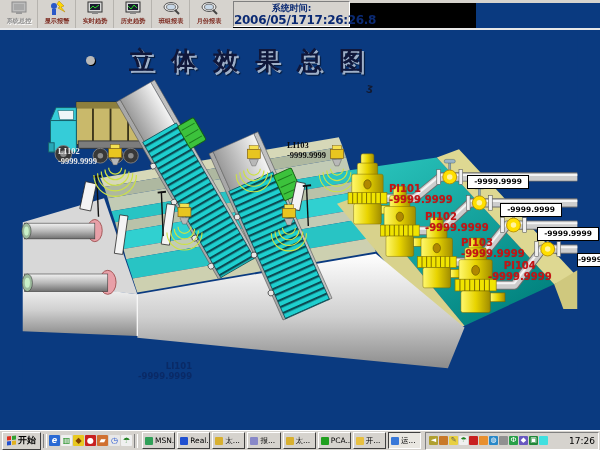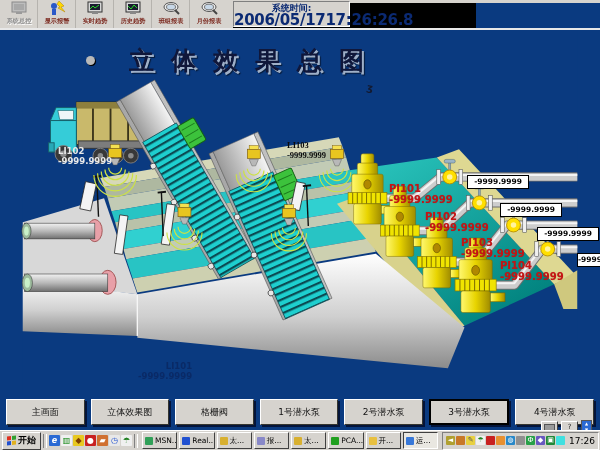--- a/index.html
+++ b/index.html
@@ -13,21 +13,21 @@
   .toolbar .underline{position:absolute;top:28px;left:0;width:600px;height:2px;background:#e8e8e8;}
   .tbtn{width:38px;height:28px;display:flex;flex-direction:column;align-items:center;justify-content:flex-start;
         border-right:1px solid #b6b3ae;box-sizing:border-box;cursor:pointer;}
   .tbtn .ticon{height:16px;margin-top:1px;}
   .tbtn .tlabel{font-size:6.5px;line-height:8px;color:#7c2a20;font-weight:bold;white-space:nowrap;transform:scale(.95);}
   .tbtn.disabled .tlabel{color:#8d8d8d;text-shadow:1px 1px 0 #fff;}
   .timebox{position:absolute;left:233px;top:1px;width:117px;height:26px;background:#d6d3ce;
            border-top:1px solid #7f7f7f;border-left:1px solid #7f7f7f;border-right:1px solid #fff;border-bottom:1px solid #fff;
            color:#0b2a73;font-weight:bold;text-align:center;box-sizing:border-box;}
   .timebox .l1{font-size:9px;line-height:13px;}
-  .timebox .l2{font-size:15px;line-height:11px;letter-spacing:-0.3px;white-space:nowrap;}
+  .timebox .l2{font-size:12px;line-height:11px;letter-spacing:-0.3px;white-space:nowrap;}
 
   
   .scene{position:absolute;top:30px;left:0;width:600px;height:366px;background:#0a3a80;}
   .scene svg{position:absolute;top:0;left:0;}
   .overlay{position:absolute;white-space:nowrap;pointer-events:none;}
   .scene-title{left:86px;top:14px;display:flex;align-items:center;}
   .scene-title .bullet{width:9px;height:9px;border-radius:50%;background:#b9b9b9;margin-right:34px;box-shadow:1px 1px 0 #000;}
   .scene-title .ttext{font-size:25px;font-weight:bold;letter-spacing:17px;color:#10173a;
                       text-shadow:2px 2px 0 #9fb0c8,3px 3px 1px rgba(0,0,0,.55);}
   .glitch{left:367px;top:52px;color:#131a30;font-size:10px;font-weight:bold;transform:rotate(12deg);}
@@ -67,21 +67,21 @@
   .qlicon{width:11px;height:11px;font-size:8px;line-height:11px;text-align:center;color:#fff;cursor:pointer;border-radius:1px;}
   .tasks{display:flex;flex:1;min-width:0;margin:0 2px;}
   .taskbtn{flex:1;min-width:0;max-width:50px;height:15px;margin-right:2px;padding:0 2px;display:flex;align-items:center;gap:2px;
            background:#d6d3ce;border:1px solid;border-color:#fff #404040 #404040 #fff;font-size:7.5px;color:#000;
            overflow:hidden;white-space:nowrap;cursor:pointer;}
   .taskbtn.pressed{border-color:#404040 #fff #fff #404040;background:#e9e7e1;}
   .ticn{width:8px;height:8px;flex:0 0 8px;border-radius:1px;}
   .tray{display:flex;align-items:center;height:16px;margin-right:1px;padding:0 3px;gap:1px;
         border:1px solid;border-color:#808080 #fff #fff #808080;}
   .trayicon{width:9px;height:9px;font-size:7px;line-height:9px;text-align:center;color:#fff;border-radius:1px;cursor:pointer;}
-  .clock{font-size:9px;color:#000;margin-left:3px;}
+  .clock{font-size:9px;color:#000;margin-left:20px;}
 </style>
 </head>
 <body>
 
 <div class="app">
 
   <div class="toolbar">
     <div class="topstrip"></div>
     <div class="btnzone">
       <div class="tbtn disabled">
@@ -486,21 +486,21 @@
           <circle r="3" fill="#fff3a0"></circle>
       </g>
     </svg>
 
     <div class="overlay scene-title">
       <span class="bullet"></span>
       <span class="ttext">立体效果总图</span>
     </div>
     <div class="overlay glitch">ʒ</div>
 
-    <div class="overlay tagval li-white" style="left:58px;top:116px;">
+    <div class="overlay tagval li-white" style="left:58px;top:116px;font-family:Liberation Serif, serif;">
       <div>LI102</div>
       <div>-9999.9999</div>
     </div>
     <div class="overlay tagval li-black" style="left:287px;top:110px;font-family:Liberation Serif, serif;">
       <div>LI103</div>
       <div>-9999.9999</div>
     </div>
     <div class="overlay tagval li-dark" style="left:138px;top:331px;">
       <div>LI101</div>
       <div>-9999.9999</div>
@@ -511,52 +511,31 @@
       <div>-9999.9999</div>
     </div>
     <div class="overlay pi" style="left:425px;top:182px;">
       <div>PI102</div>
       <div>-9999.9999</div>
     </div>
     <div class="overlay pi" style="left:461px;top:208px;">
       <div>PI103</div>
       <div>-9999.9999</div>
     </div>
-    <div class="overlay pi" style="left:500px;top:231px;">
+    <div class="overlay pi" style="left:488px;top:231px;text-align:center;">
       <div>PI104</div>
       <div>-9999.9999</div>
     </div>
 
     <div class="overlay flowbox" style="left:467px;top:145px;">-9999.9999</div>
     <div class="overlay flowbox" style="left:500px;top:173px;">-9999.9999</div>
     <div class="overlay flowbox" style="left:537px;top:197px;">-9999.9999</div>
     <div class="overlay flowbox clip" style="left:577px;top:223px;">-9999.9999</div>
   </div>
 
-  <div class="nav">
-    <div class="navrow">
-      <div class="navbtn">主画面</div>
-      <div class="navbtn">立体效果图</div>
-      <div class="navbtn">格栅阀</div>
-      <div class="navbtn">1号潜水泵</div>
-      <div class="navbtn">2号潜水泵</div>
-      <div class="navbtn active">3号潜水泵</div>
-      <div class="navbtn" style="margin-right:0">4号潜水泵</div>
-    </div>
-    <div class="mini">
-      <div class="minibtn">
-          <span class="printer-glyph"></span>
-        </div>
-      <div class="minibtn">?</div>
-      <div class="spinner">
-        <span>▲</span>
-        <span>▼</span>
-      </div>
-    </div>
-  </div>
 
   <div class="taskbar">
     <div class="startbtn">
       <span class="winflag">
         <i style="background:#e03020"></i>
           <i style="background:#30a030"></i>
           <i style="background:#2050d0"></i>
           <i style="background:#e0b020"></i>
       </span>
       <span>开始</span>

